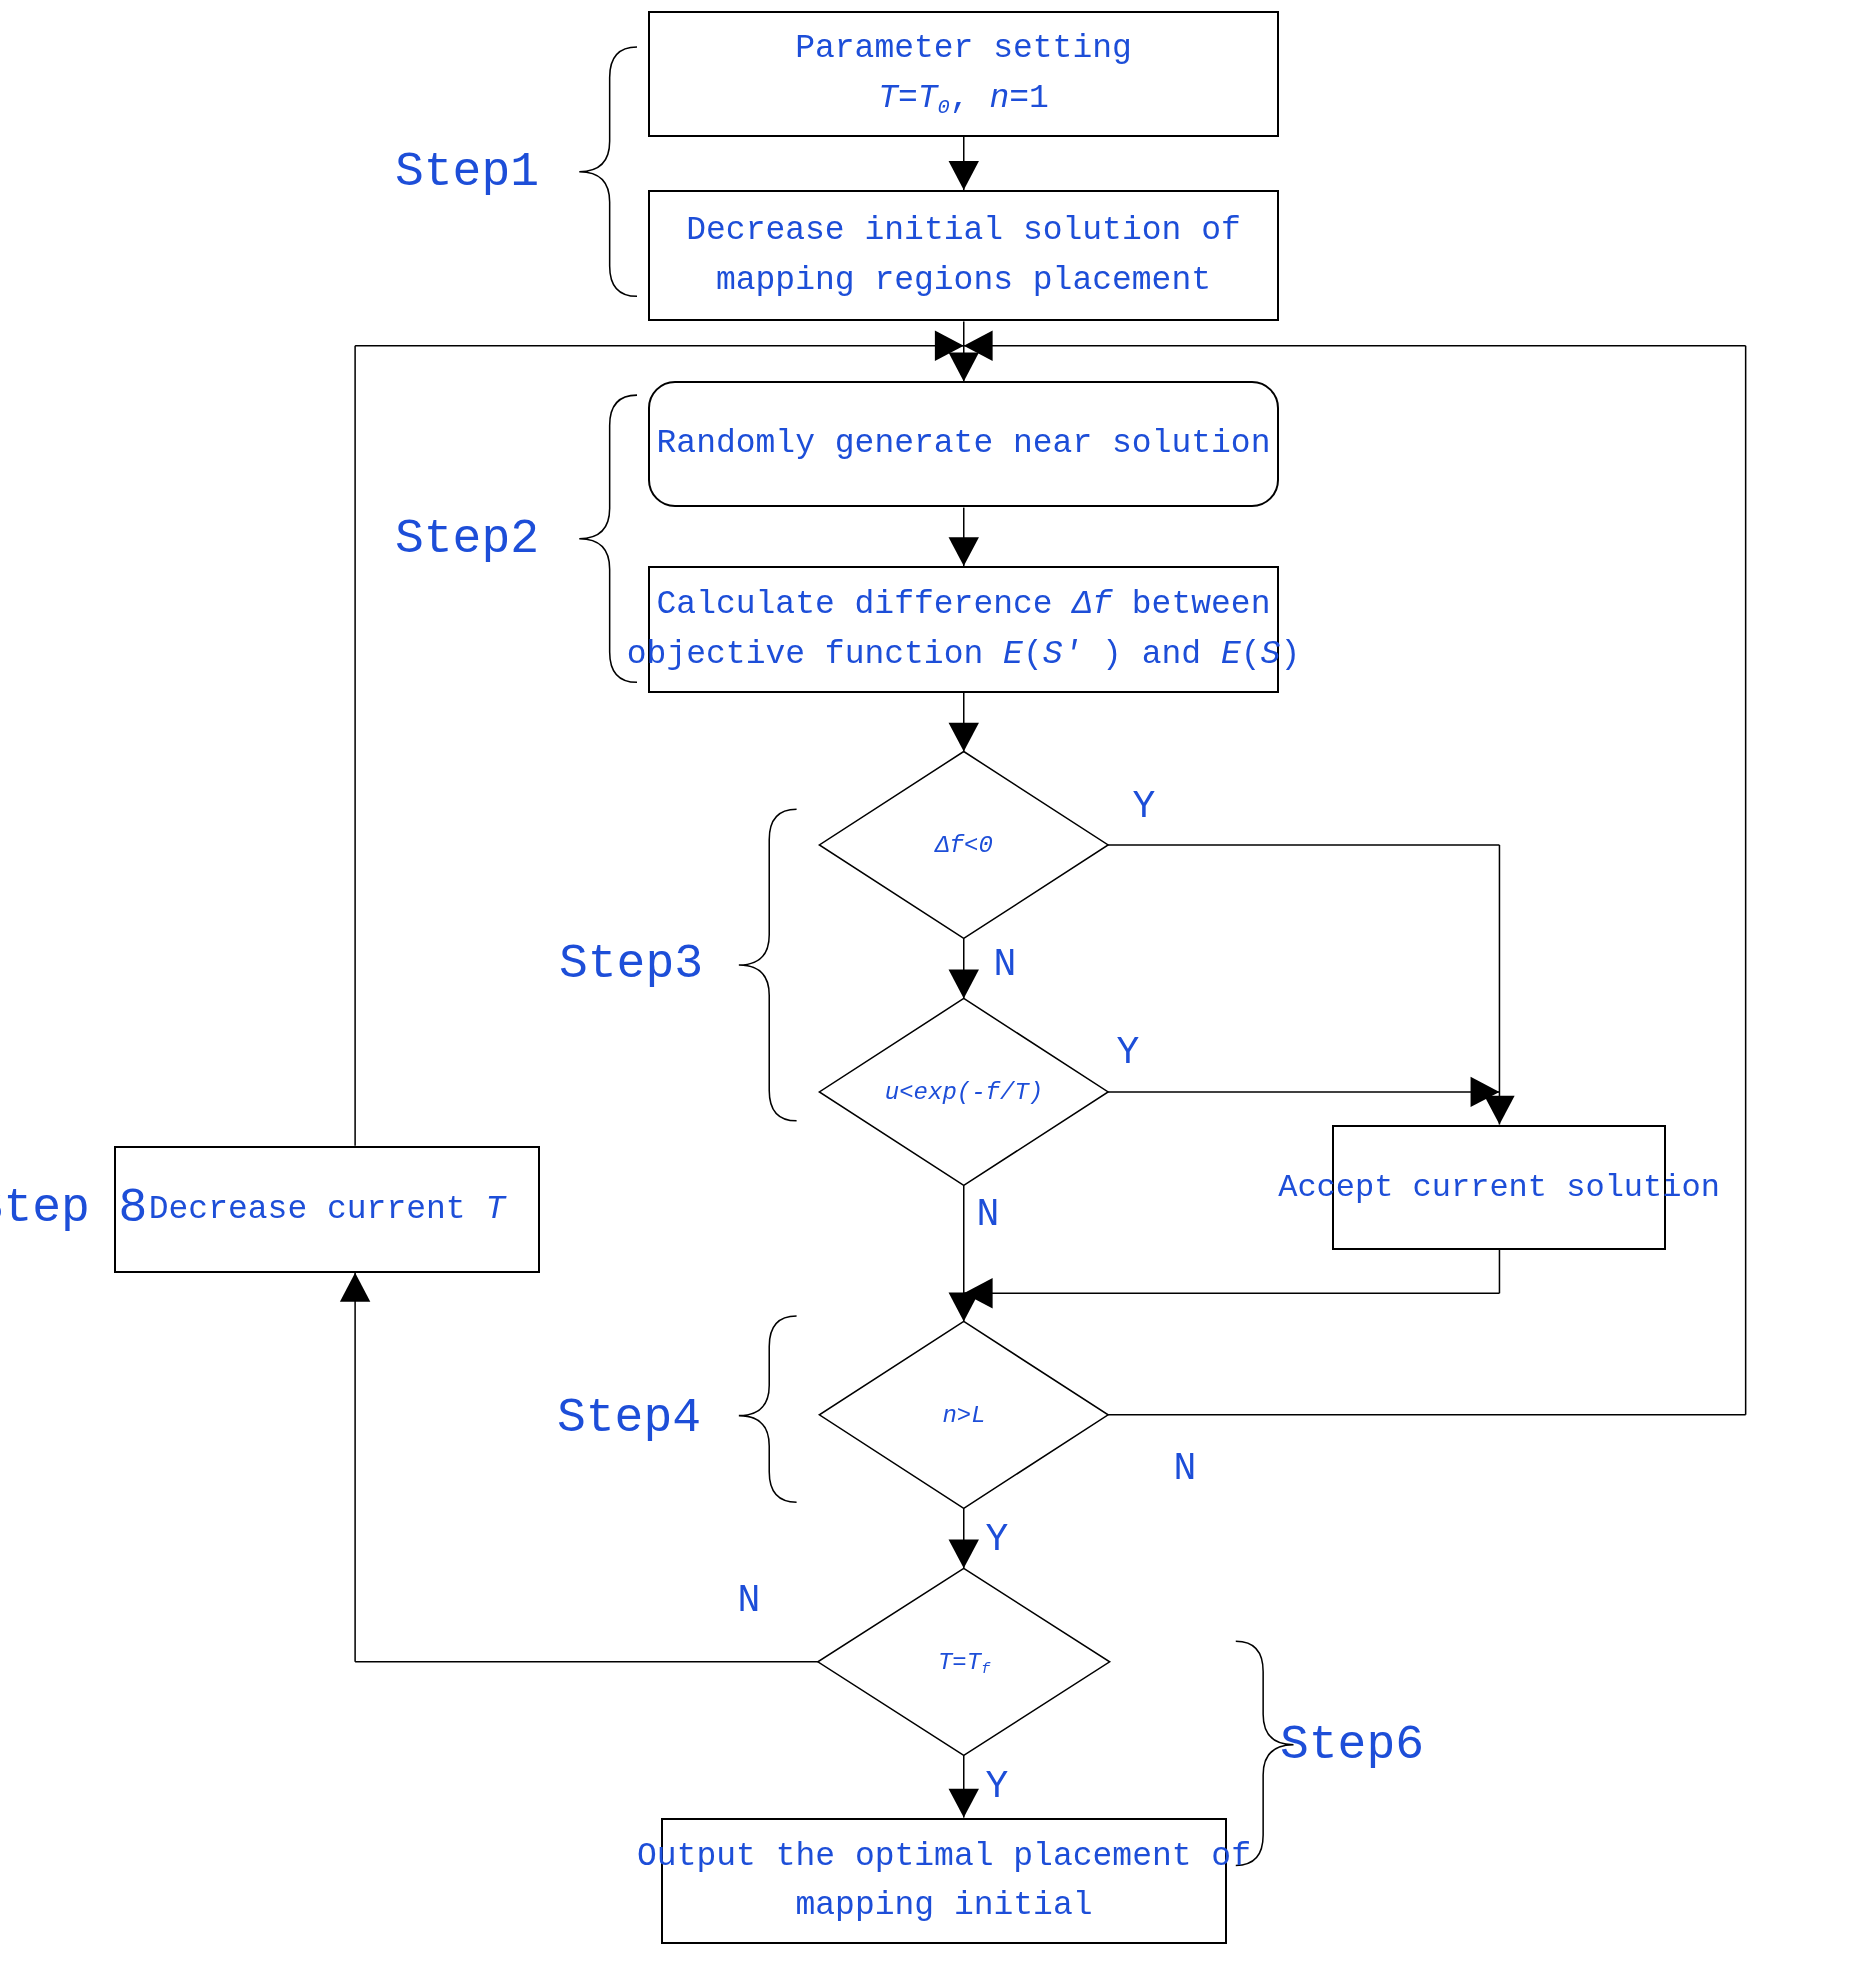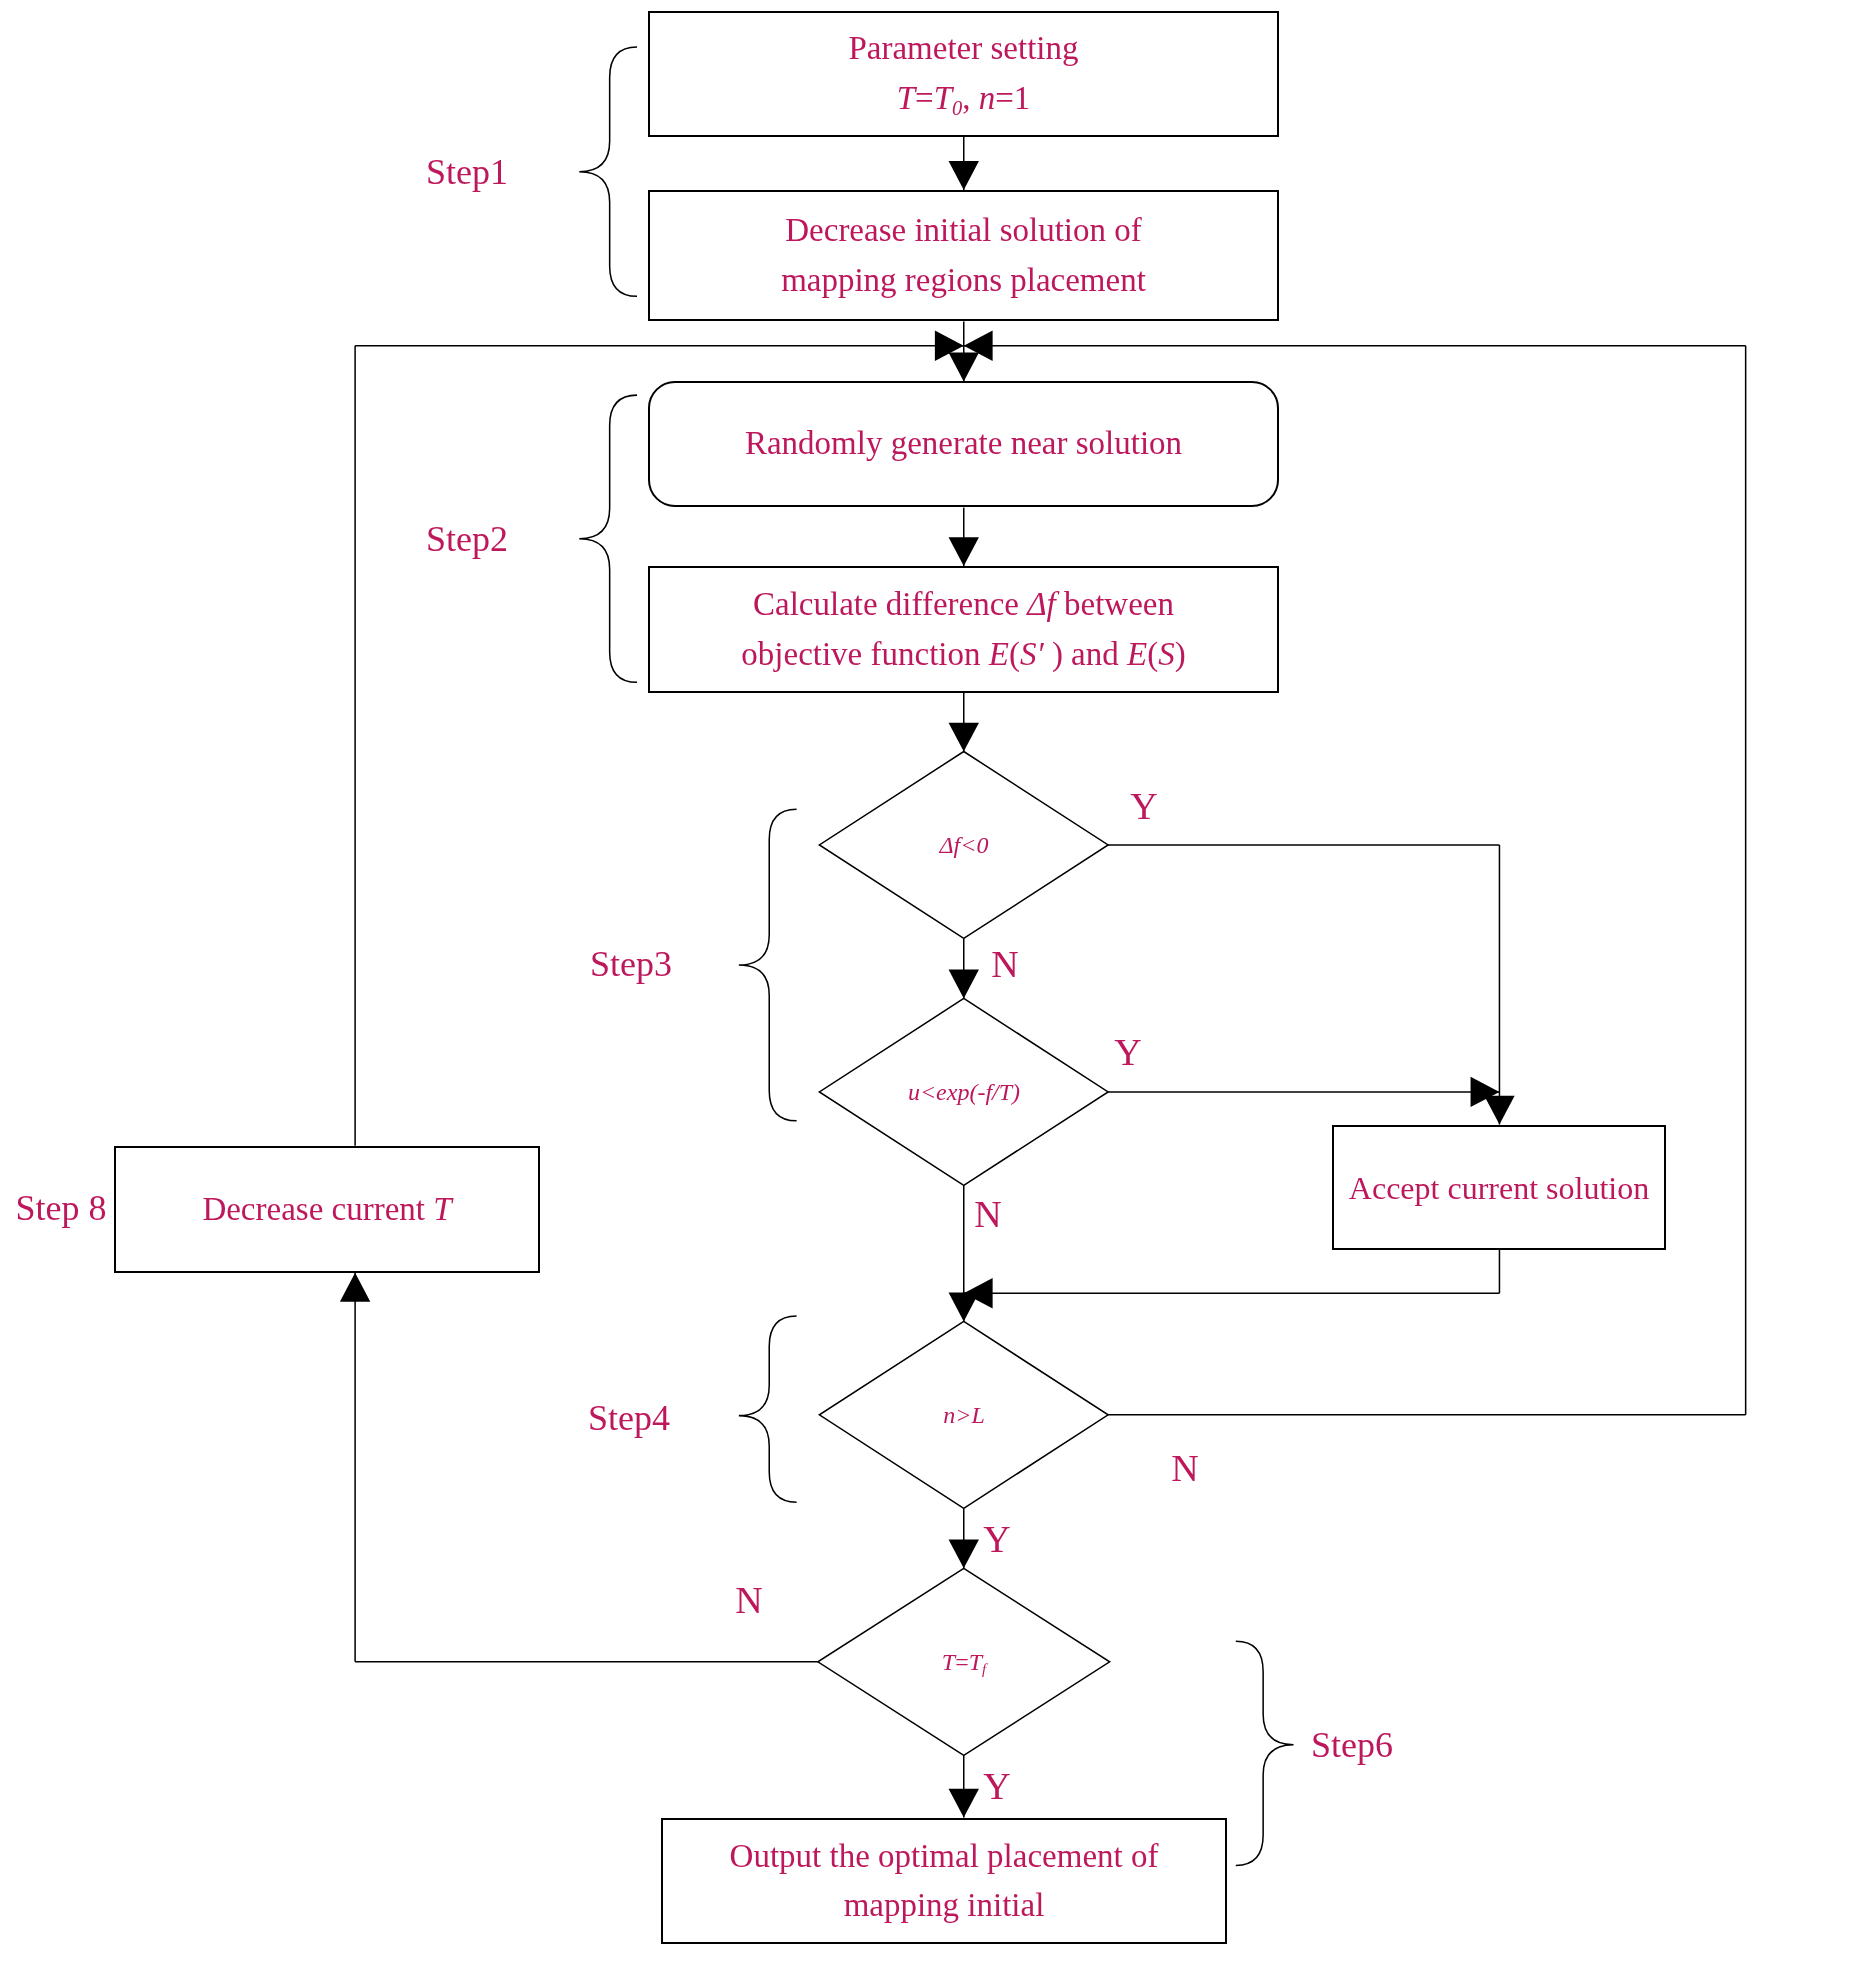--- a/index.html
+++ b/index.html
@@ -1,42 +1,42 @@
 <!DOCTYPE html>
 <html style="font-size:12px"><head>
 <meta charset="utf-8">
 <style>
   html,body{margin:0;padding:0;background:#ffffff;}
   .canvas{
     position:relative;
     width:1869px;height:1965px;
     background:#ffffff;
-    font-family:Liberation Serif, serif;
-    color:#be185d;
+    font-family:Liberation Mono, monospace;
+    color:#1d4ed8;
     overflow:hidden;
   }
   svg.layer{position:absolute;left:0;top:0;}
   .node{
     position:absolute;
     box-sizing:border-box;
     background:#ffffff;
     border:2.3px solid #000000;
     display:flex;flex-direction:column;justify-content:center;align-items:center;
     text-align:center;
     font-size:33px;line-height:1.5;
     white-space:nowrap;
   }
   .node .ln{display:block;}
   .dlabel{
     position:absolute;transform:translate(-50%,-50%);
     font-size:24px;white-space:nowrap;text-align:center;
   }
   .steplabel{
     position:absolute;transform:translate(-50%,-50%);
-    font-size:36px;white-space:nowrap;
+    font-size:48px;white-space:nowrap;
   }
   .yn{
     position:absolute;transform:translate(-50%,-50%);
     font-size:38px;white-space:nowrap;
   }
   i{font-style:italic;}
   sub{font-size:0.62em;vertical-align:-0.28em;line-height:0;}
 </style>
 </head>
 <body>

